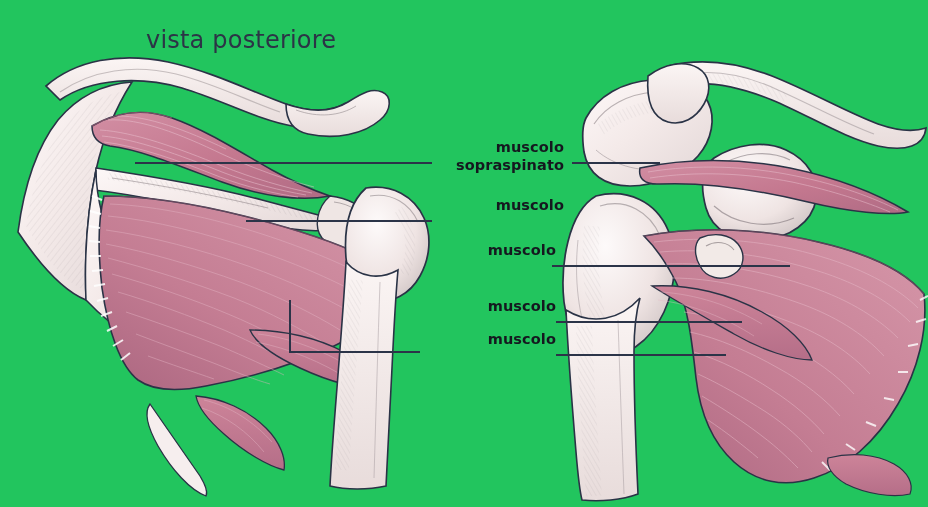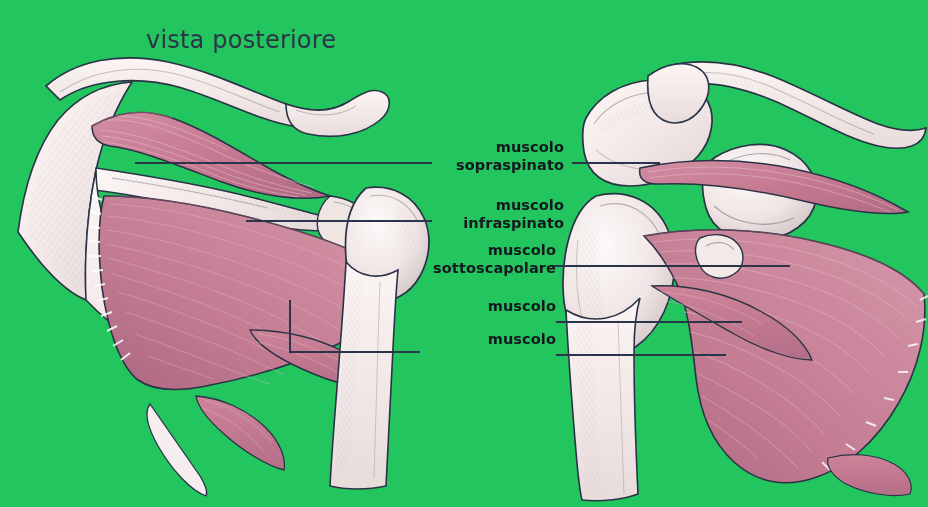--- a/index.html
+++ b/index.html
@@ -319,26 +319,24 @@
   <div class="view-title" id="title-posterior">vista posteriore</div>
 
 
   <div class="label two-line" style="left:440px; top:138px; width:124px;">
     <span>muscolo</span>
     <span>sopraspinato</span>
   </div>
 
   <div class="label two-line" style="left:440px; top:196px; width:124px;">
     <span>muscolo</span>
-    <span>infraspinato</span>
   </div>
 
   <div class="label two-line" style="left:432px; top:241px; width:124px;">
     <span>muscolo</span>
-    <span>sottoscapolare</span>
   </div>
 
   <div class="label two-line" style="left:426px; top:297px; width:130px;">
     <span>muscolo</span>
   </div>
 
   <div class="label two-line" style="left:426px; top:330px; width:130px;">
     <span>muscolo</span>
   </div>
 

